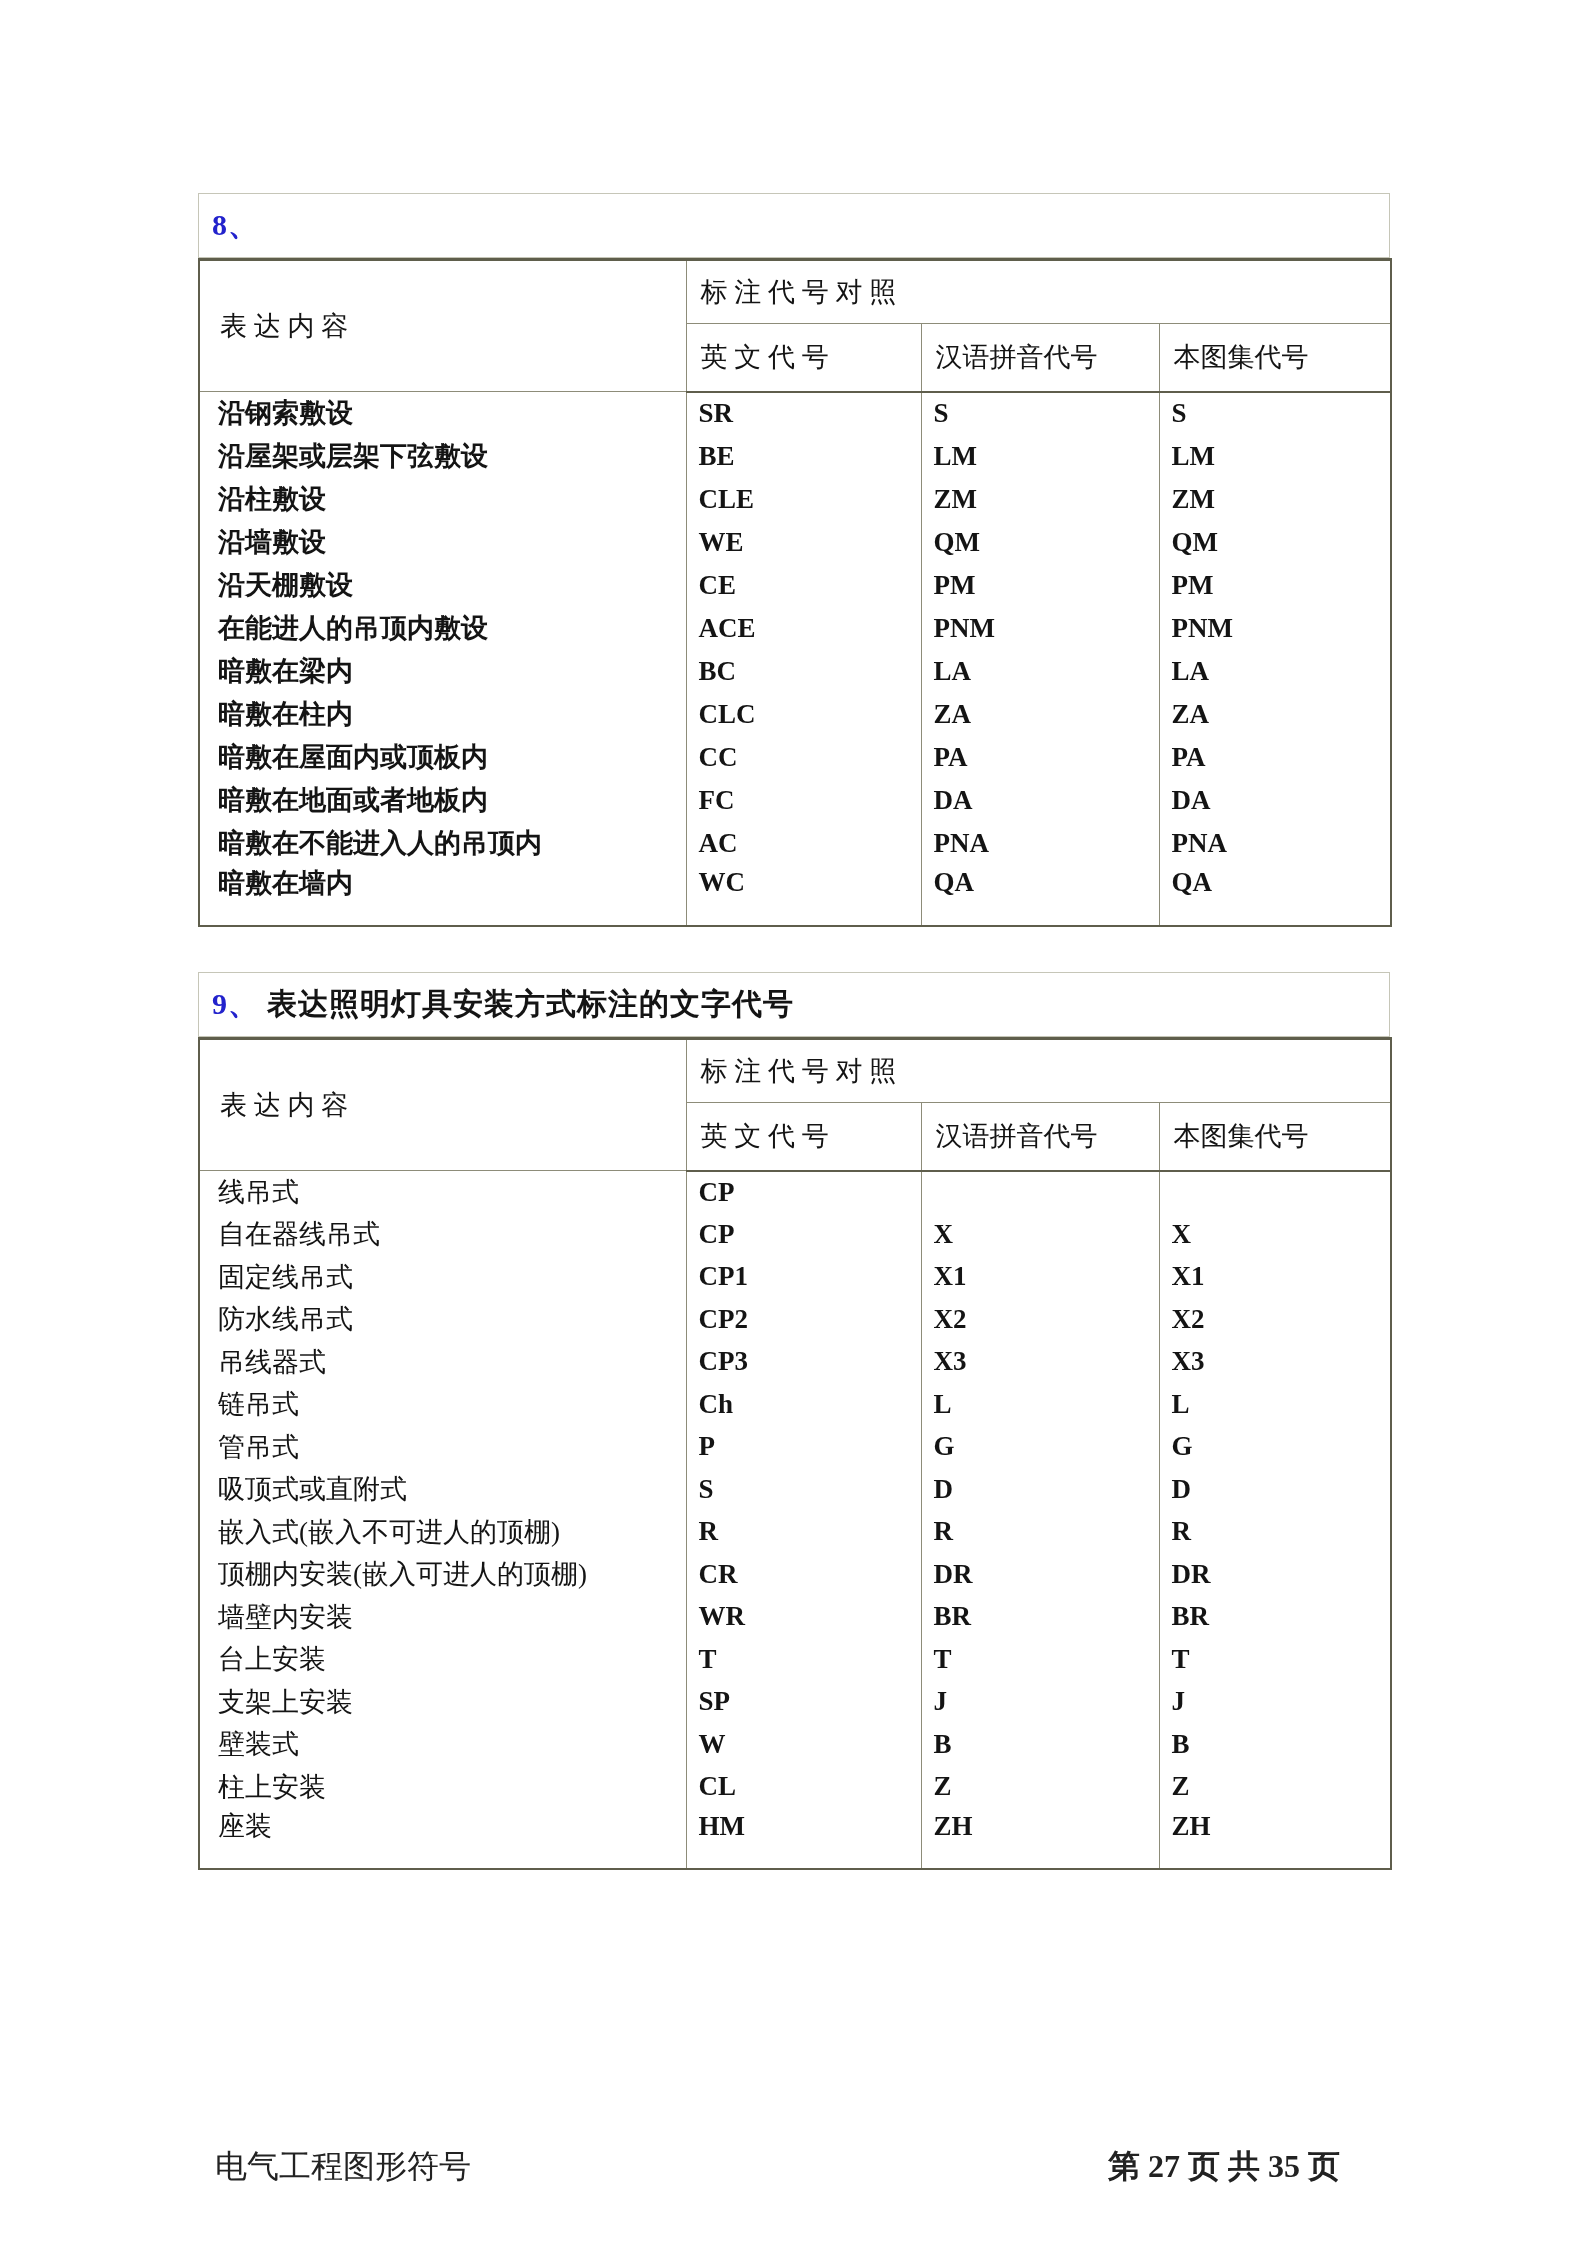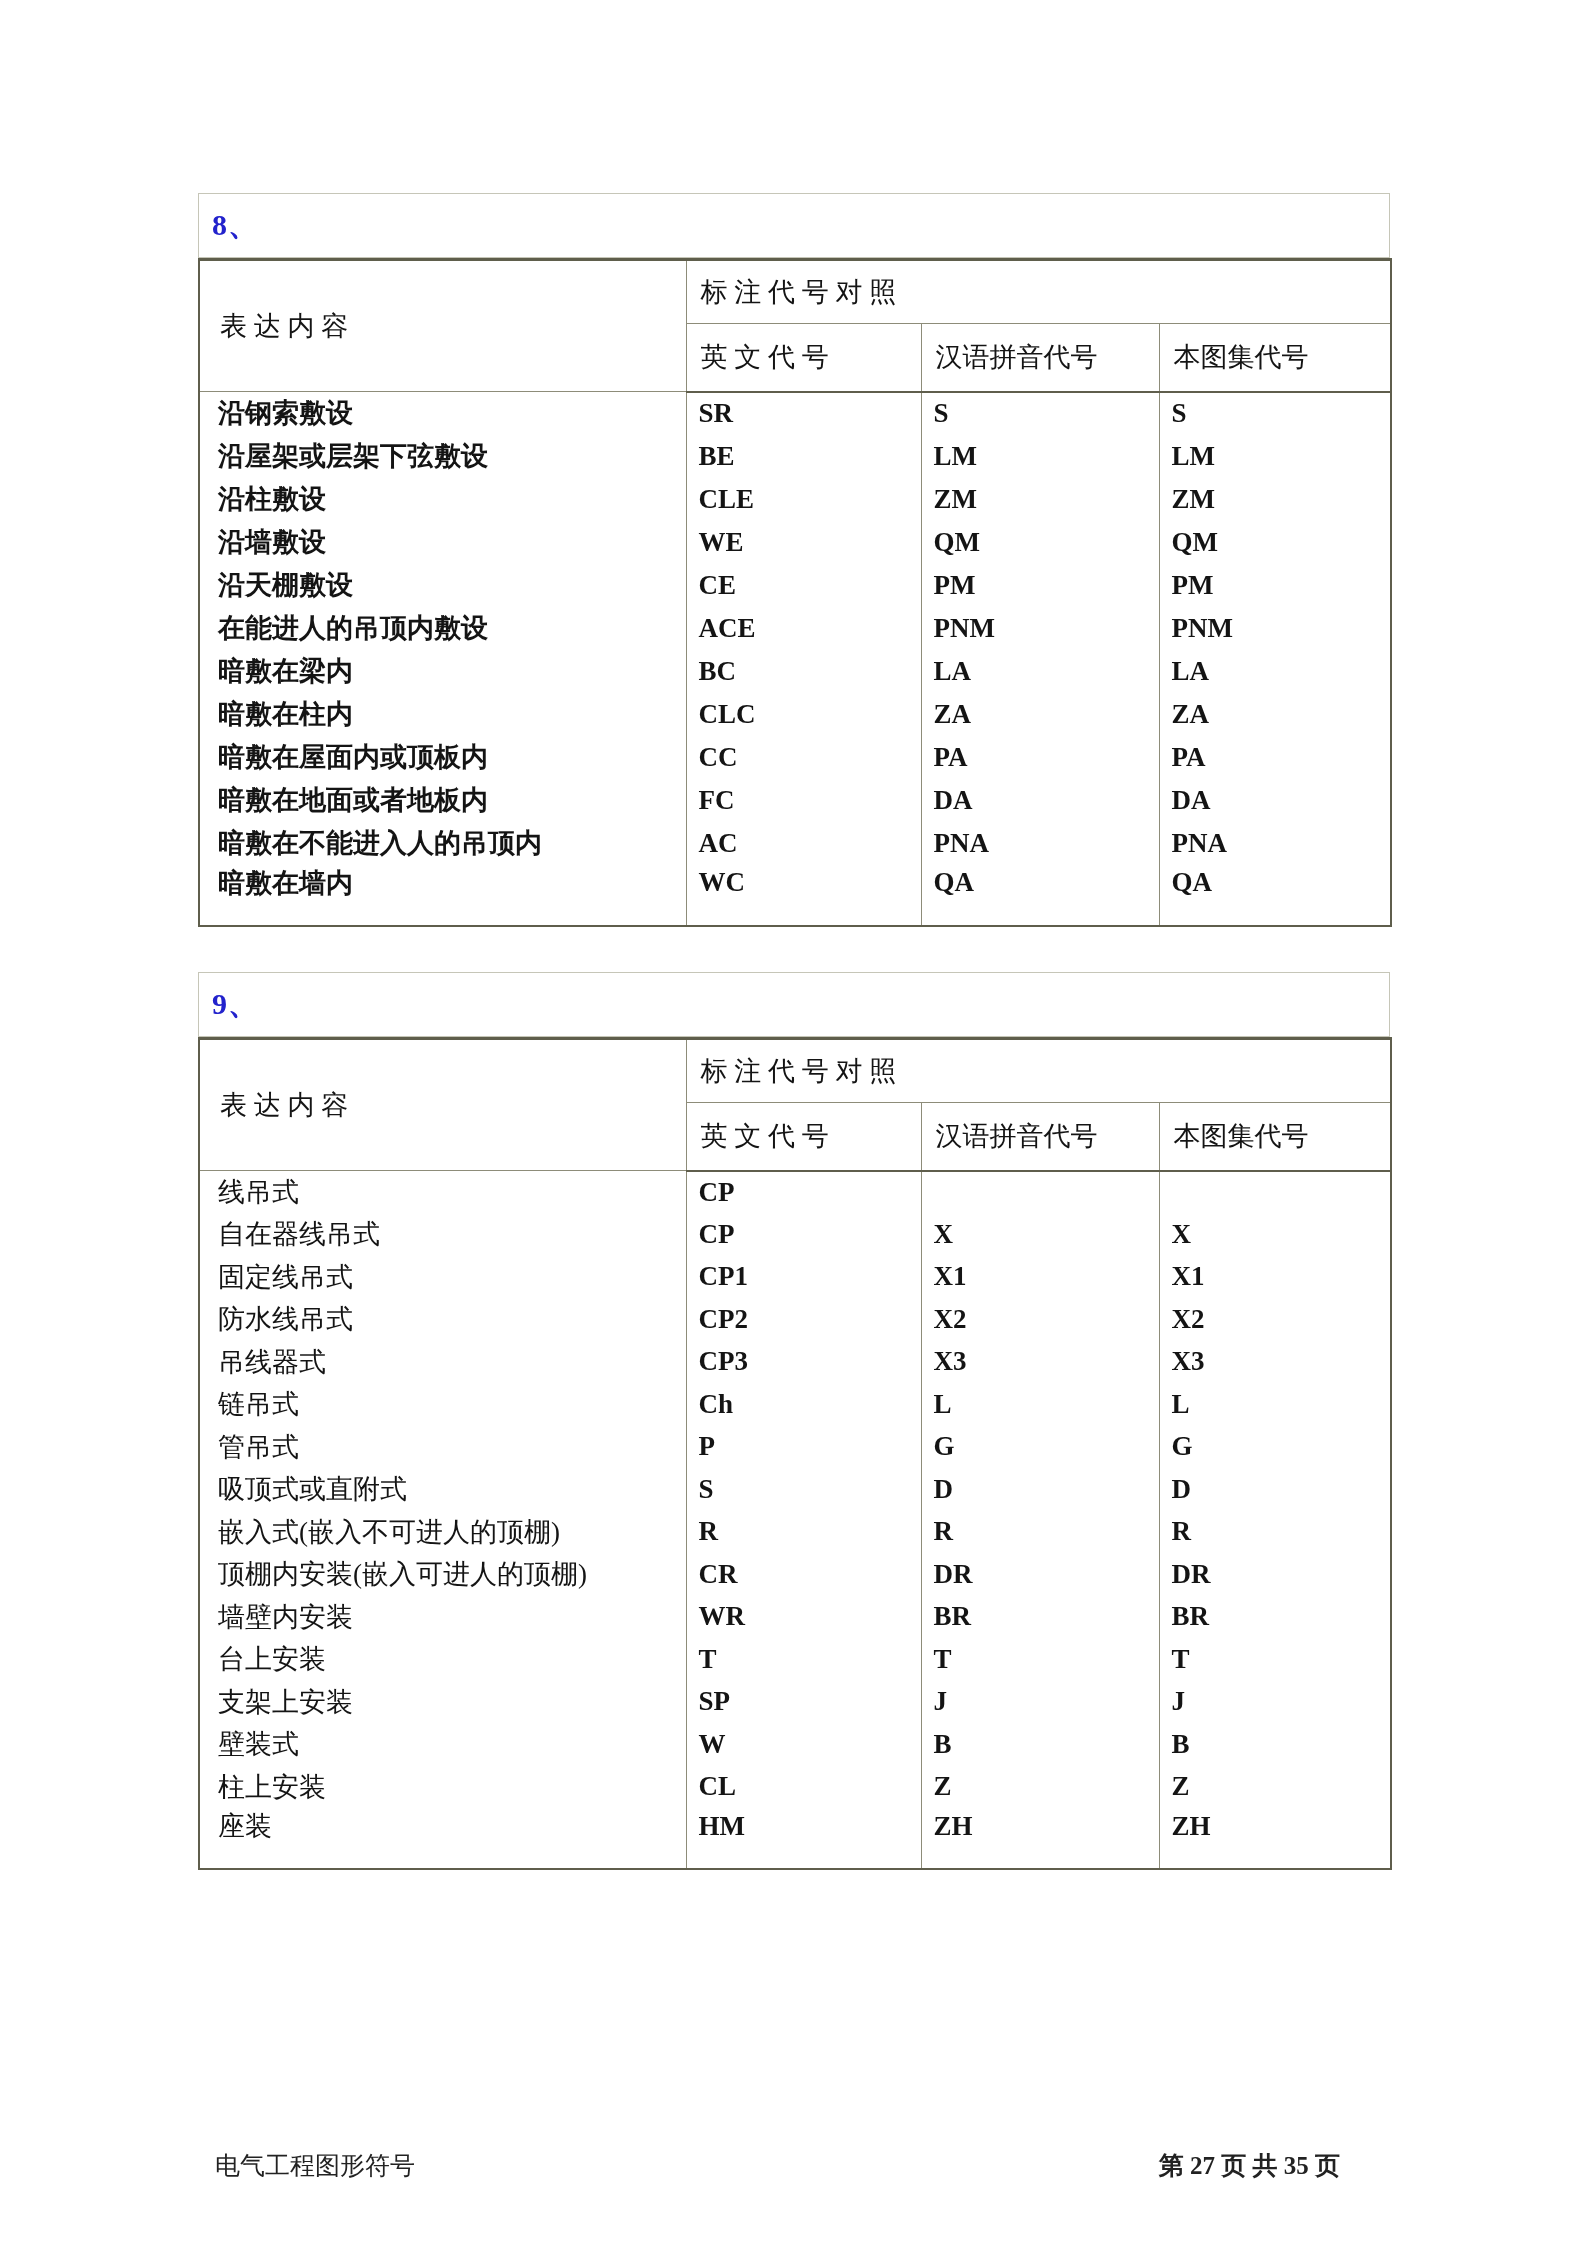--- a/index.html
+++ b/index.html
@@ -49,21 +49,21 @@
     font-weight:bold;padding-left:12px;
     font-family:"Liberation Serif","DejaVu Serif",serif;
   }
   table.codes.t8 tbody td{height:43px;font-weight:bold;}
   table.codes.t9 tbody td{height:42.5px;}
   table.codes tbody td{border-top:none;border-bottom:none;}
   table.codes tbody tr:last-child td{padding-bottom:24px;}
 
   .footer{
     position:absolute;top:2150px;left:0;width:1587px;height:32px;
-    font-size:25px;line-height:32px;color:#222222;
+    font-size:32px;line-height:32px;color:#222222;
   }
   .footer .f-left{position:absolute;left:215px;}
   .footer .f-right{position:absolute;right:247px;font-weight:bold;}
 </style>
 </head>
 <body>
 
 <div class="page">
 
   <div class="section s8">
@@ -161,20 +161,21 @@
             <td class="c-code">QA</td>
             <td class="c-code">QA</td>
           </tr>
         </tbody>
     </table>
   </div>
 
   <div class="section s9">
     <div class="title-box">
       <span class="num">9、</span>
+      <span class="txt">表达照明灯具安装方式标注的文字代号</span>
     </div>
     <table class="codes t9">
       <colgroup>
         <col style="width:487px">
           <col style="width:235px">
           <col style="width:238px">
           <col style="width:232px">
       </colgroup>
       <thead>
         <tr class="group-row">

